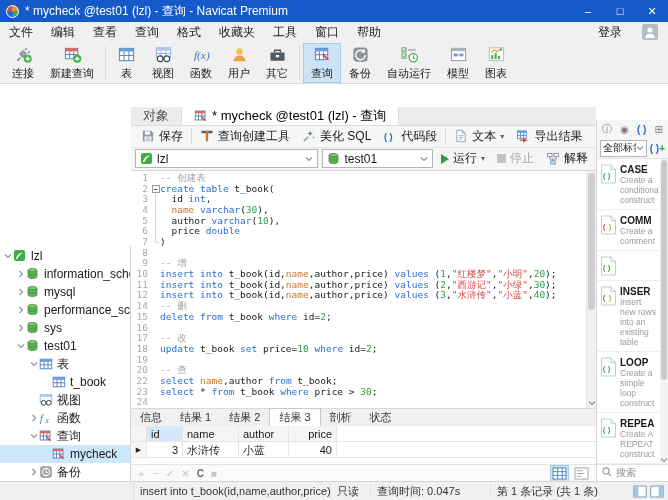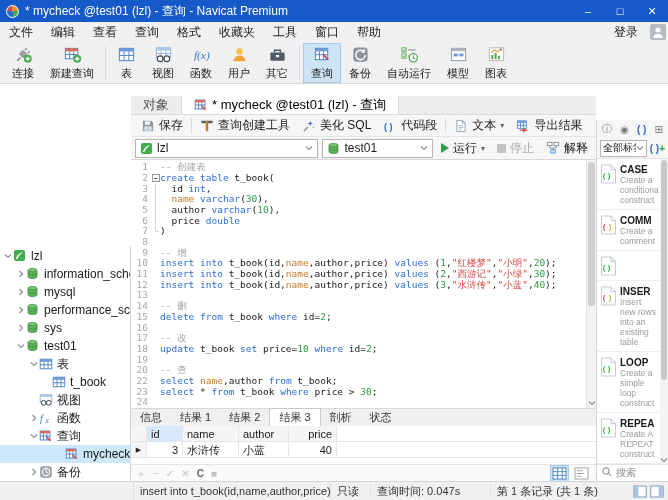--- a/index.html
+++ b/index.html
@@ -10,21 +10,21 @@
   
   .titlebar { height:22px; background:#1659c8; color:#fff; display:flex; align-items:center; padding-left:6px; flex:0 0 22px; }
   .logo { width:13px; height:13px; border-radius:50%; background:conic-gradient(#e8913c 0 22%, #3fae49 22% 50%, #2a6bd3 50% 76%, #d2524a 76% 100%); border:1.5px solid #fff; margin-right:6px; }
   .title-text { font-size:12px; white-space:nowrap; overflow:hidden; }
   .win-controls { margin-left:auto; display:flex; height:100%; }
   .win-btn { width:32px; text-align:center; line-height:22px; font-size:11px; color:#fff; }
 
   
   .menubar { height:20px; background:#f0f0f0; display:flex; align-items:center; flex:0 0 20px; }
   .menu-item { padding:0 9px; line-height:20px; white-space:nowrap; }
-  .menubar-right { margin-left:auto; display:flex; align-items:center; gap:12px; padding-right:2px; }
+  .menubar-right { margin-left:auto; display:flex; align-items:center; gap:20px; padding-right:10px; }
   .login-label { white-space:nowrap; }
   .avatar { width:16px; height:16px; display:inline-flex; }
 
   
   .toolbar { height:42px; background:#f0f0f0; border-bottom:1px solid #d8d8d8; display:flex; align-items:center; padding:0 4px; flex:0 0 42px; }
   .tb-item { display:flex; flex-direction:column; align-items:center; justify-content:center; height:40px; padding:0 7px; font-size:11px; gap:1px; white-space:nowrap; border:1px solid transparent; }
   .tb-item.selected { background:#cde4f7; border:1px solid #a8cbec; }
   .tb-icon { height:20px; display:flex; align-items:center; }
   .tb-sep { width:1px; height:34px; background:#dcdcdc; margin:0 3px; flex:0 0 1px; }
 
@@ -462,21 +462,21 @@
     <span class="tree-icon">
             <svg viewBox="0 0 14 14" width="14" height="14">
               <rect x="1.2" y="2" width="9.8" height="9" fill="#fff" stroke="#4a7fc1" stroke-width="0.9"></rect>
               <rect x="1.2" y="2" width="9.8" height="2.4" fill="#e2685c"></rect>
               <path d="M1.2 7h9.8M4.5 4.4v6.6M7.8 4.4v6.6" stroke="#4a7fc1" stroke-width="0.9" fill="none"></path>
               <path d="M8.2 7.2l4.2 4.2-1.8.6-3.3-3.3z" fill="#d2524a"></path>
             </svg>
           </span>
     <span class="tree-label">查询</span>
   </div>
-        <div class="tree-item selected" style="padding-left: 54px;">
+        <div class="tree-item selected" style="padding-left: 41px;">
     <span class="expander"></span>
     <span class="tree-icon">
             <svg viewBox="0 0 14 14" width="14" height="14">
               <rect x="1.2" y="2" width="9.8" height="9" fill="#fff" stroke="#4a7fc1" stroke-width="0.9"></rect>
               <rect x="1.2" y="2" width="9.8" height="2.4" fill="#e2685c"></rect>
               <path d="M1.2 7h9.8M4.5 4.4v6.6M7.8 4.4v6.6" stroke="#4a7fc1" stroke-width="0.9" fill="none"></path>
               <path d="M8.2 7.2l4.2 4.2-1.8.6-3.3-3.3z" fill="#d2524a"></path>
             </svg>
           </span>
     <span class="tree-label">mycheck</span>
@@ -688,25 +688,20 @@
   </div>
           <div class="ed-line">
     <span class="ln">11</span>
     <span class="fold"></span>
     <span class="code"><span class="tk-k">insert into</span><span class="tk-p"> t_book(id,</span><span class="tk-f">name</span><span class="tk-p">,author,price) </span><span class="tk-k">values</span><span class="tk-p"> (</span><span class="tk-n">2</span><span class="tk-p">,</span><span class="tk-s">"西游记"</span><span class="tk-p">,</span><span class="tk-s">"小绿"</span><span class="tk-p">,</span><span class="tk-n">30</span><span class="tk-p">);</span></span>
   </div>
           <div class="ed-line">
     <span class="ln">12</span>
     <span class="fold"></span>
     <span class="code"><span class="tk-k">insert into</span><span class="tk-p"> t_book(id,</span><span class="tk-f">name</span><span class="tk-p">,author,price) </span><span class="tk-k">values</span><span class="tk-p"> (</span><span class="tk-n">3</span><span class="tk-p">,</span><span class="tk-s">"水浒传"</span><span class="tk-p">,</span><span class="tk-s">"小蓝"</span><span class="tk-p">,</span><span class="tk-n">40</span><span class="tk-p">);</span></span>
-  </div>
-          <div class="ed-line">
-    <span class="ln">13</span>
-    <span class="fold"></span>
-    <span class="code"></span>
   </div>
           <div class="ed-line">
     <span class="ln">14</span>
     <span class="fold"></span>
     <span class="code"><span class="tk-c">-- 删</span></span>
   </div>
           <div class="ed-line">
     <span class="ln">15</span>
     <span class="fold"></span>
     <span class="code"><span class="tk-k">delete from</span><span class="tk-p"> t_book </span><span class="tk-k">where</span><span class="tk-p"> id=</span><span class="tk-n">2</span><span class="tk-p">;</span></span>

